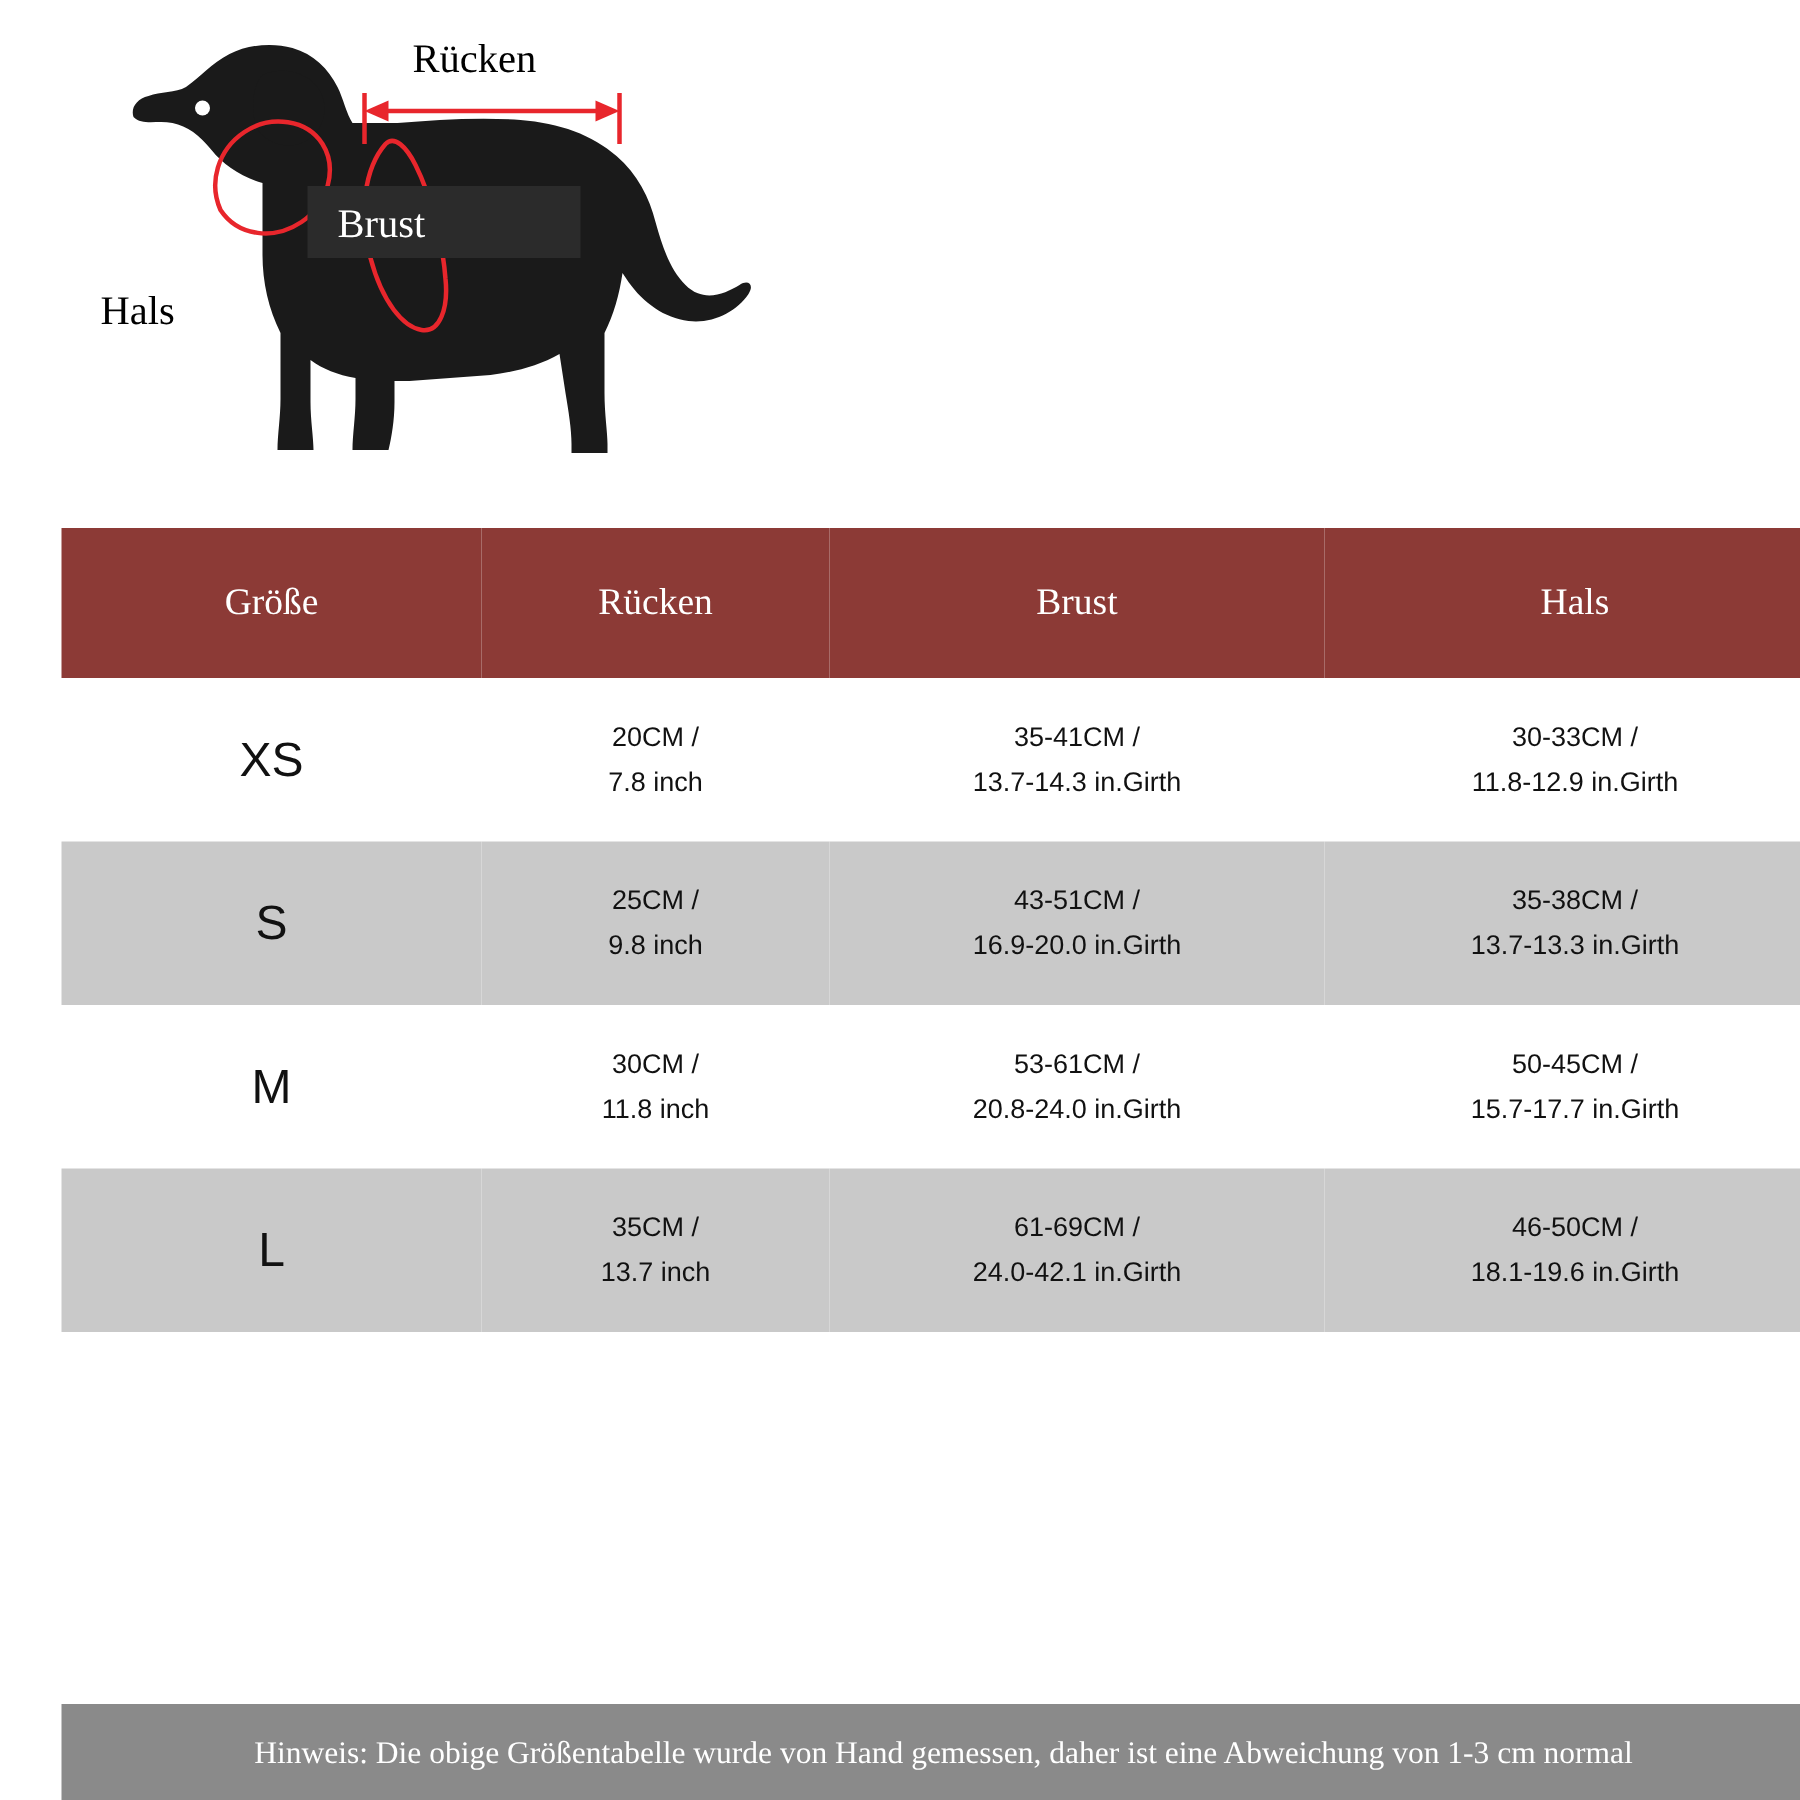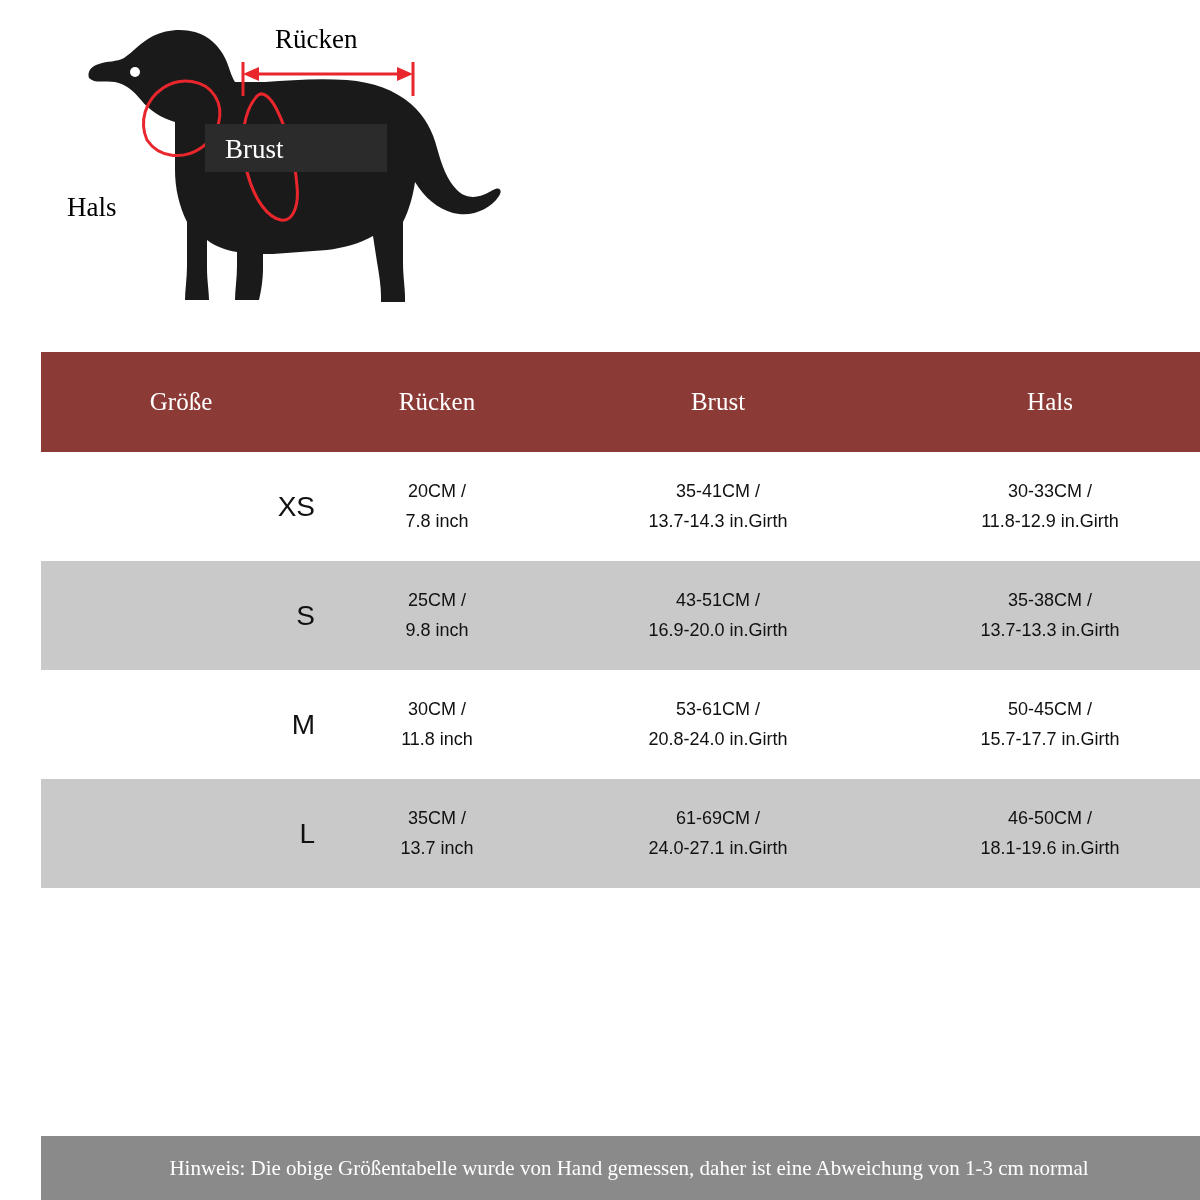--- a/index.html
+++ b/index.html
@@ -75,22 +75,21 @@
     font-family: "Liberation Sans", sans-serif;
     font-size: 18px;
     color: #111111;
     text-align: center;
     vertical-align: middle;
     height: 109px;
     line-height: 1.62;
     padding: 0 6px;
   }
   table.sizes td.size-cell {
-    font-size: 28px;
-    text-align: right;
+    font-size: 32px;
   }
   tr.row-odd td { background: #ffffff; }
   tr.row-even td { background: #c9c9c9; }
 
   col.c1 { width: 280px; }
   col.c2 { width: 232px; }
   col.c3 { width: 330px; }
   col.c4 { width: 334px; }
 
   .cell-line { display: block; }
@@ -254,21 +253,21 @@
           </td>
         </tr>
         <tr class="row-even">
           <td class="size-cell">L</td>
           <td>
             <span class="cell-line">35CM /</span>
             <span class="cell-line">13.7 inch</span>
           </td>
           <td>
             <span class="cell-line">61-69CM /</span>
-            <span class="cell-line">24.0-27.1 in.Girth</span>
+            <span class="cell-line">24.0-42.1 in.Girth</span>
           </td>
           <td>
             <span class="cell-line">46-50CM /</span>
             <span class="cell-line">18.1-19.6 in.Girth</span>
           </td>
         </tr>
       </tbody>
     </table>
   </div>
 

